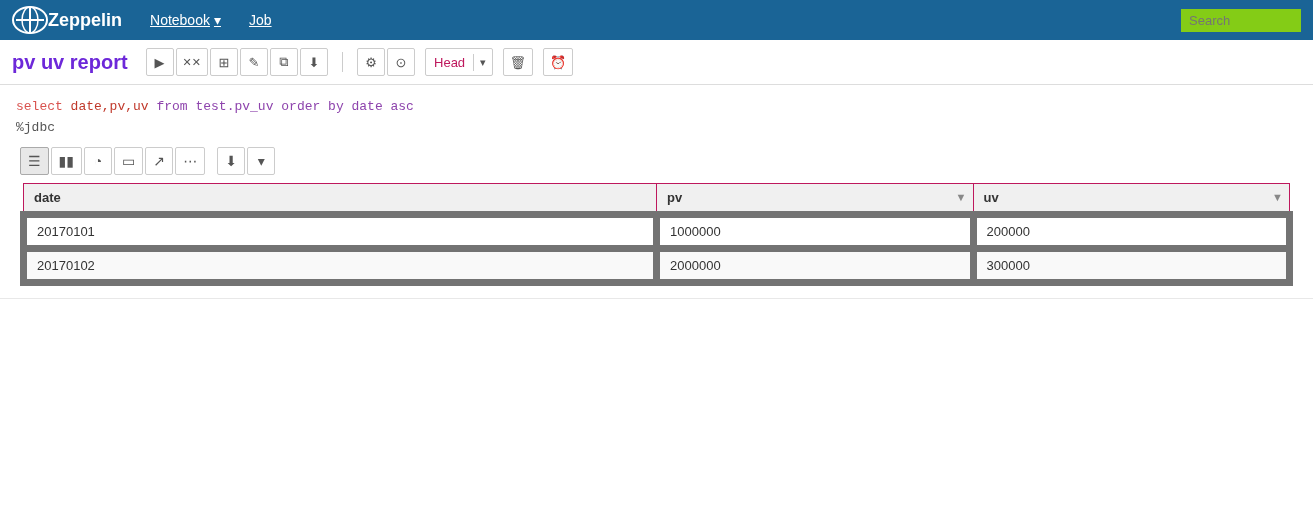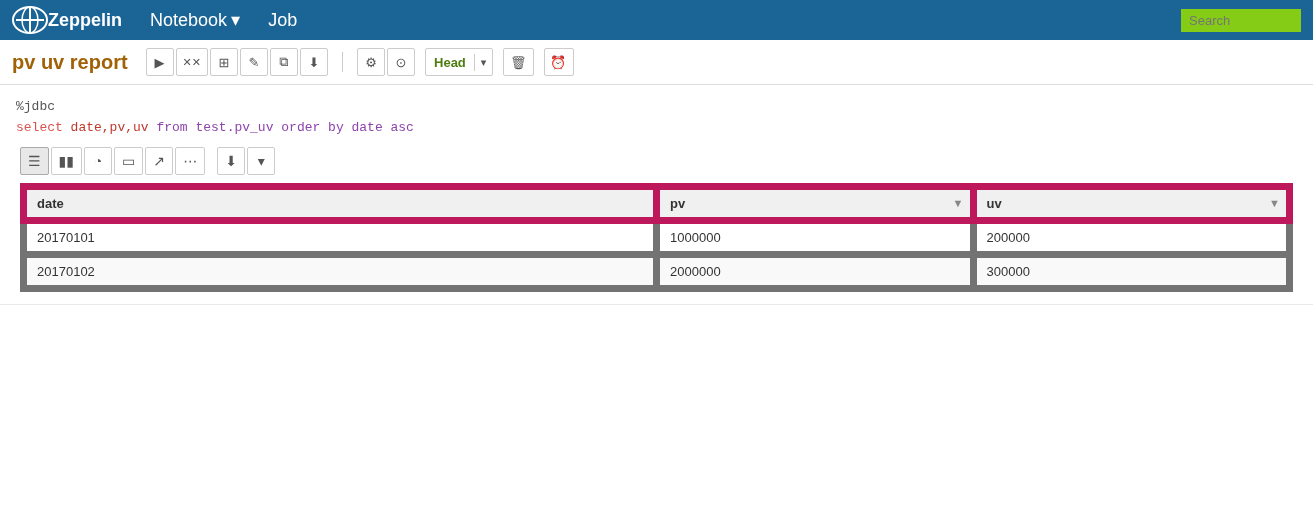--- a/index.html
+++ b/index.html
@@ -24,21 +24,22 @@
     }
     .brand-logo {
       width: 36px;
       height: 28px;
     }
     .navbar-menu {
       display: flex;
       align-items: center;
       gap: 4px;
       color: #fff;
-      font-size: 18px;
+      font-size: 14px;
+      text-decoration: underline;
     }
     .navbar-menu-item {
       color: #fff;
       padding: 6px 12px;
       cursor: pointer;
       display: flex;
       align-items: center;
       gap: 4px;
     }
     .navbar-search {
@@ -57,21 +58,21 @@
       display: flex;
       align-items: center;
       padding: 8px 12px;
       border-bottom: 1px solid #ddd;
       gap: 10px;
       background: #fff;
     }
     .page-title {
       font-size: 20px;
       font-weight: bold;
-      color: #a16207;
+      color: #6d28d9;
       margin-right: 8px;
     }
     .toolbar-btn {
       background: transparent;
       border: 1px solid #ccc;
       border-radius: 2px;
       padding: 2px 6px;
       cursor: pointer;
       font-size: 13px;
       color: #555;
@@ -96,22 +97,21 @@
       display: flex;
       align-items: center;
       border: 1px solid #ccc;
       border-radius: 2px;
       height: 28px;
       cursor: pointer;
     }
     .head-dropdown-label {
       padding: 2px 8px;
       font-size: 13px;
-      color: #4d7c0f;
-      font-weight: bold;
+      color: #be185d;
     }
     .head-dropdown-arrow {
       padding: 2px 6px;
       border-left: 1px solid #ccc;
       font-size: 11px;
       color: #555;
     }
 
     
     .cell-area {
@@ -158,21 +158,21 @@
     .viz-separator { width: 8px; }
 
     
     .data-table {
       width: 100%;
       border-collapse: collapse;
       font-size: 13px;
     }
     .data-table th {
       background: #f0f0f0;
-      border: 7px solid #be185d;
+      border: 1px solid #be185d;
       padding: 6px 10px;
       text-align: left;
       font-weight: 600;
       color: #333;
       position: relative;
     }
     .data-table th .filter-icon {
       position: absolute;
       right: 6px;
       top: 50%;
@@ -243,24 +243,24 @@
     <span class="head-dropdown-arrow">▾</span>
   </div>
 
   <button class="toolbar-btn">🗑</button>
   <button class="toolbar-btn">⏰</button>
 </div>
 
 <div class="cell-area">
   <div class="code-block">
     <div>
-      <span class="code-magic">%jdbc</span>
+      <span class="code-keyword">select</span><span class="code-identifier"> date,pv,uv</span><span class="code-from">  from</span><span class="code-table"> test.pv_uv</span><span class="code-orderby">  order by date asc</span>
     </div>
     <div>
-      <span class="code-keyword">select</span><span class="code-identifier"> date,pv,uv</span><span class="code-from">  from</span><span class="code-table"> test.pv_uv</span><span class="code-orderby">  order by date asc</span>
+      <span class="code-magic">%jdbc</span>
     </div>
   </div>
 
   <div class="viz-toolbar">
     <button class="viz-btn active" title="Table">☰</button>
     <button class="viz-btn" title="Bar chart">▮▮</button>
     <button class="viz-btn" title="Pie chart">◔</button>
     <button class="viz-btn" title="Area chart">▭</button>
     <button class="viz-btn" title="Line chart">↗</button>
     <button class="viz-btn" title="Scatter chart">⋯</button>

